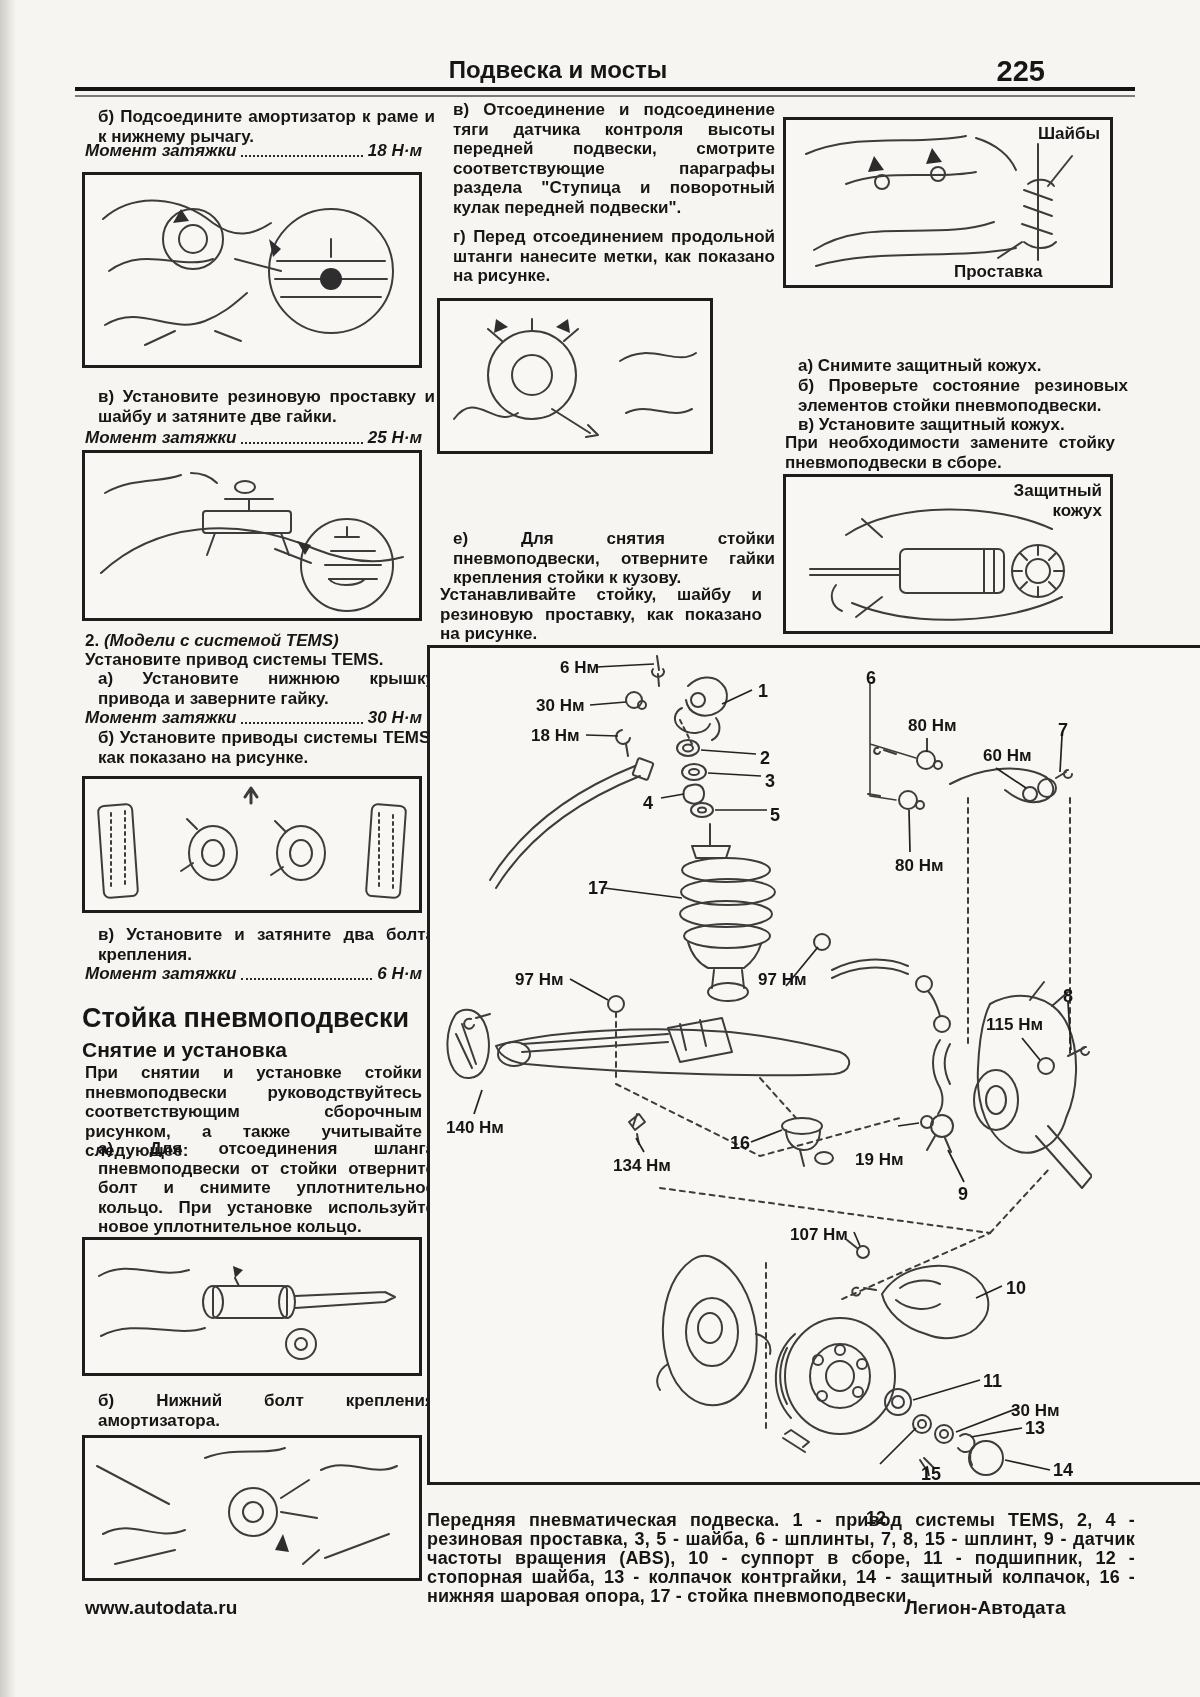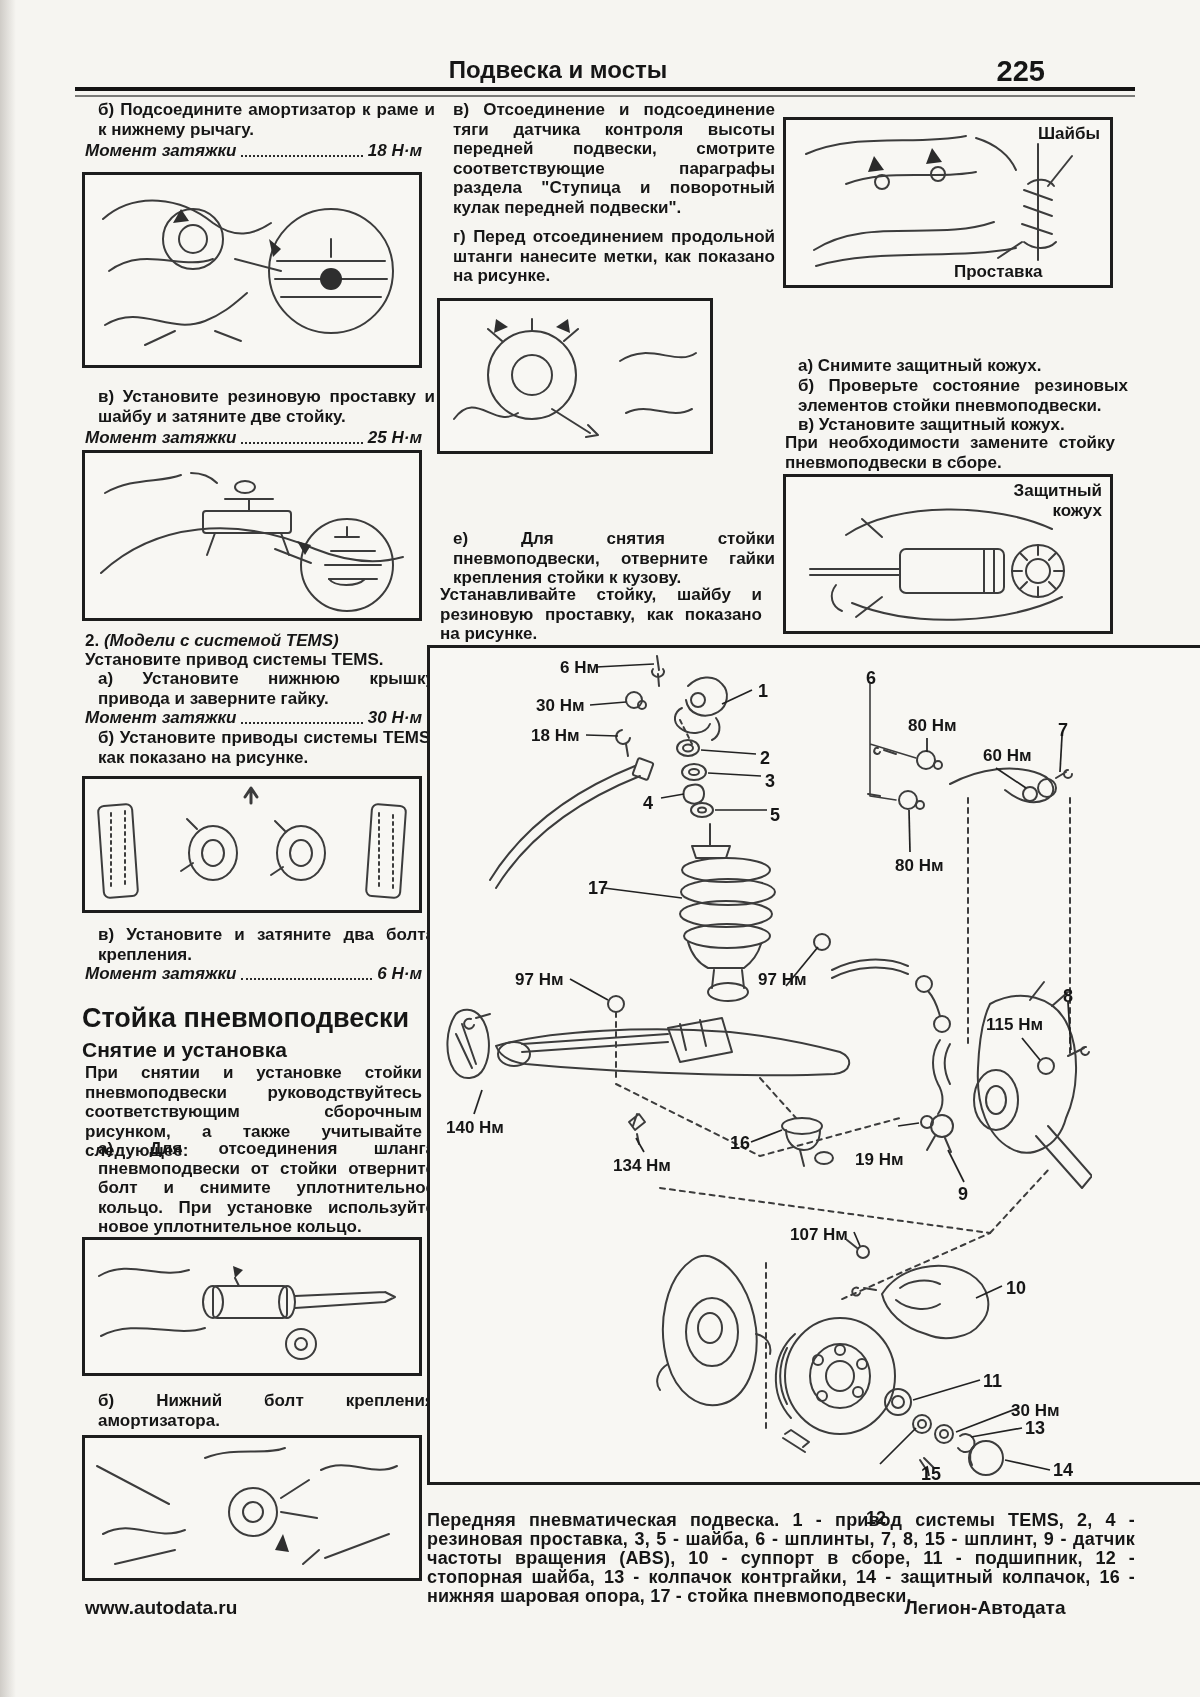--- a/index.html
+++ b/index.html
@@ -32,21 +32,21 @@
 <body>
 
 <div class="page">
   <div class="abs scan-edge"></div>
 
   <div class="abs title" style="left:398px;top:56px;width:320px;">Подвеска и мосты</div>
   <div class="abs pagenum" style="left:975px;top:55px;width:70px;">225</div>
   <div class="abs rule" style="left:75px;top:87px;width:1060px;height:4px;"></div>
   <div class="abs rule2" style="left:75px;top:95px;width:1060px;height:2px;"></div>
 
-  <p class="abs txt li" style="left:85px;top:100px;width:337px;">б) Подсоедините амортизатор к раме и к нижнему рычагу.</p>
+  <p class="abs txt li" style="left:85px;top:107px;width:337px;">б) Подсоедините амортизатор к раме и к нижнему рычагу.</p>
   <div class="abs torque" style="left:85px;top:141px;width:337px;">
     <span>Момент затяжки</span>
     <span class="dots"></span>
     <span>18 Н·м</span>
   </div>
 
   <div class="figure" style="left:82px;top:172px;width:340px;height:196px;">
     <svg width="334" height="190" viewBox="0 0 334 190">
       <g fill="none" stroke="#3c3c3c" stroke-width="2" stroke-linecap="round" stroke-linejoin="round">
         <path d="M18,44 C50,16 96,22 128,48 C150,64 168,60 186,48"></path>
@@ -59,21 +59,21 @@
         <circle cx="246" cy="96" r="62"></circle>
         <path d="M192,86 h108 M190,104 h112 M196,122 h100"></path>
         <path d="M246,64 l0,18"></path>
       </g>
       <polygon points="96,34 104,46 88,48" fill="#2e2e2e"></polygon>
       <polygon points="196,74 184,64 188,82" fill="#2e2e2e"></polygon>
       <circle cx="246" cy="104" r="11" fill="#2e2e2e"></circle>
     </svg>
   </div>
 
-  <p class="abs txt li" style="left:85px;top:387px;width:337px;">в) Установите резиновую проставку и шайбу и затяните две стойку.</p>
+  <p class="abs txt li" style="left:85px;top:387px;width:337px;">в) Установите резиновую проставку и шайбу и затяните две гайки.</p>
   <div class="abs torque" style="left:85px;top:428px;width:337px;">
     <span>Момент затяжки</span>
     <span class="dots"></span>
     <span>25 Н·м</span>
   </div>
 
   <div class="figure" style="left:82px;top:450px;width:340px;height:171px;">
     <svg width="334" height="165" viewBox="0 0 334 165">
       <g fill="none" stroke="#3c3c3c" stroke-width="2" stroke-linecap="round" stroke-linejoin="round">
         <path d="M16,120 C70,70 150,62 230,96 C260,108 290,112 318,104"></path>

